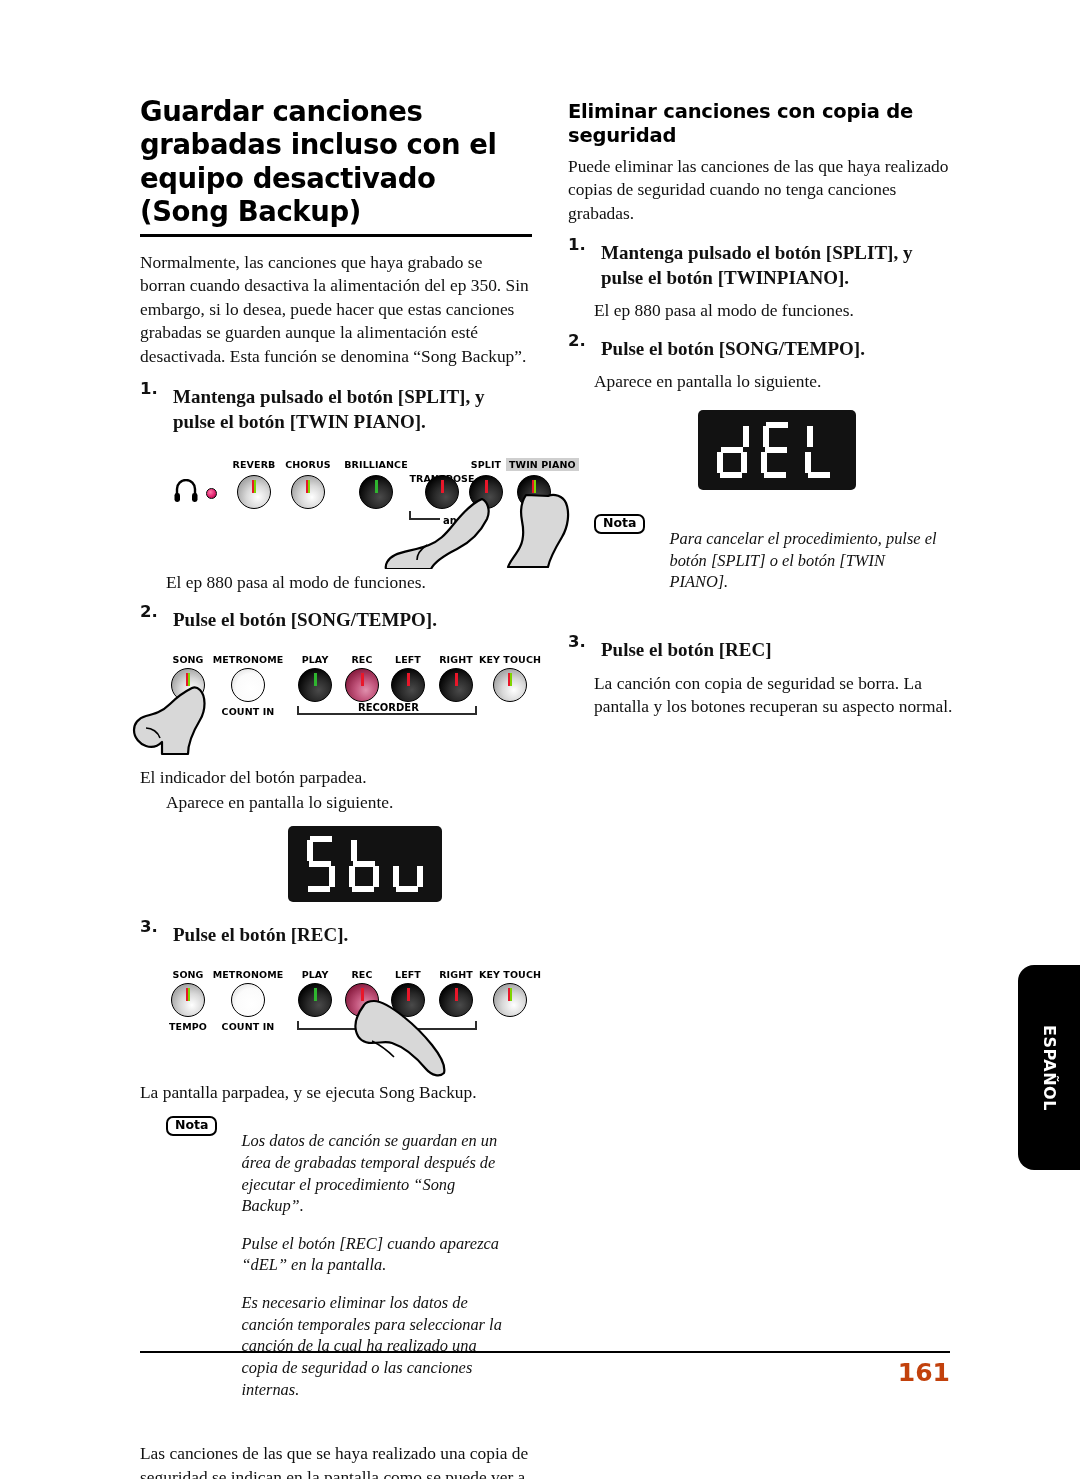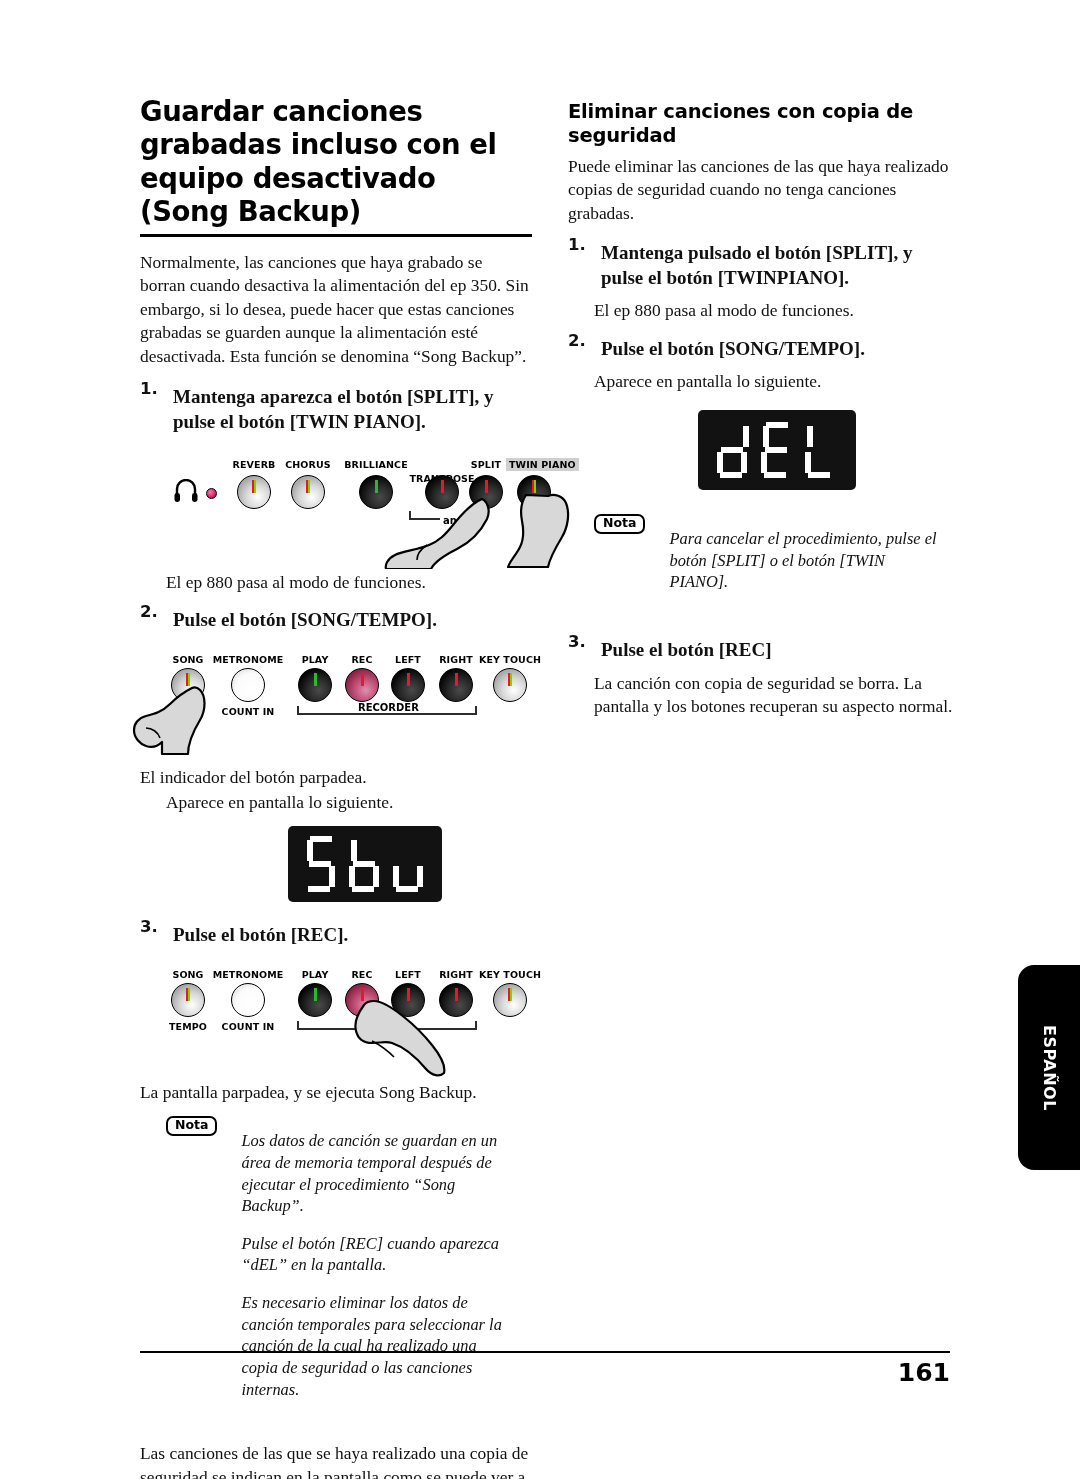--- a/index.html
+++ b/index.html
@@ -223,39 +223,39 @@
     position:absolute;
     left:140px; right:130px; top:1351px;
     border-top:2px solid #000;
   }
   .folio {
     position:absolute;
     right:130px; top:1358px;
     font-family:"DejaVu Sans", sans-serif;
     font-weight:bold;
     font-size:25px;
-    color:#000000;
+    color:#c2410c;
   }
 </style>
 </head>
 <body>
 
 <div class="page">
 
   <div class="col-left">
 
     <h1 class="doc-title">Guardar canciones grabadas incluso con el equipo desactivado (Song Backup)</h1>
     <div class="rule-under"></div>
 
     <p class="body">Normalmente, las canciones que haya grabado se borran cuando desactiva la alimentación del ep 350. Sin embargo, si lo desea, puede hacer que estas canciones grabadas se guarden aunque la alimentación esté desactivada. Esta función se denomina “Song Backup”.</p>
 
     <div class="step">
       <div class="num">1.</div>
       <div class="step-body">
-        <p class="lead">Mantenga aparezca el botón [SPLIT], y pulse el botón [TWIN PIANO].</p>
+        <p class="lead">Mantenga pulsado el botón [SPLIT], y pulse el botón [TWIN PIANO].</p>
       </div>
     </div>
 
     <div class="panel" style="height:118px; margin:10px 0 0 22px;">
       <div class="knob-row">
 
         <svg class="phones-icon" style="left:12px; top:28px;" width="26" height="24" viewBox="0 0 26 24">
           <path d="M3 17 L3 10 A9 9 0 0 1 21 10 L21 17" fill="none" stroke="#000" stroke-width="2.4"></path>
           <rect x="0.5" y="14" width="5.5" height="9" rx="2.4" fill="#000"></rect>
           <rect x="18" y="14" width="5.5" height="9" rx="2.4" fill="#000"></rect>
@@ -440,21 +440,21 @@
           <path d="M32 42 C40 46 48 52 54 58" fill="none" stroke="#000" stroke-width="1.6"></path>
         </svg>
       </div>
     </div>
 
     <p class="body" style="margin-top:4px;">La pantalla parpadea, y se ejecuta Song Backup.</p>
 
     <div class="nota" style="margin-left:26px; margin-top:2px;">
       <div class="nota-badge">Nota</div>
       <div class="nota-text">
-        <p>Los datos de canción se guardan en un área de memoria temporal después de ejecutar el procedimiento “Song Backup”.</p>
+        <p>Los datos de canción se guardan en un área de grabadas temporal después de ejecutar el procedimiento “Song Backup”.</p>
         <p>Pulse el botón [REC] cuando aparezca “dEL” en la pantalla.</p>
         <p>Es necesario eliminar los datos de canción temporales para seleccionar la canción de la cual ha realizado una copia de seguridad o las canciones internas.</p>
       </div>
     </div>
 
     <p class="body" style="margin-top:26px;">Las canciones de las que se haya realizado una copia de seguridad se indican en la pantalla como se puede ver a continuación.</p>
 
     <div class="lcd-wrap" style="margin:14px 0 0 148px;">
       <div class="lcd">
         <div class="seg">

